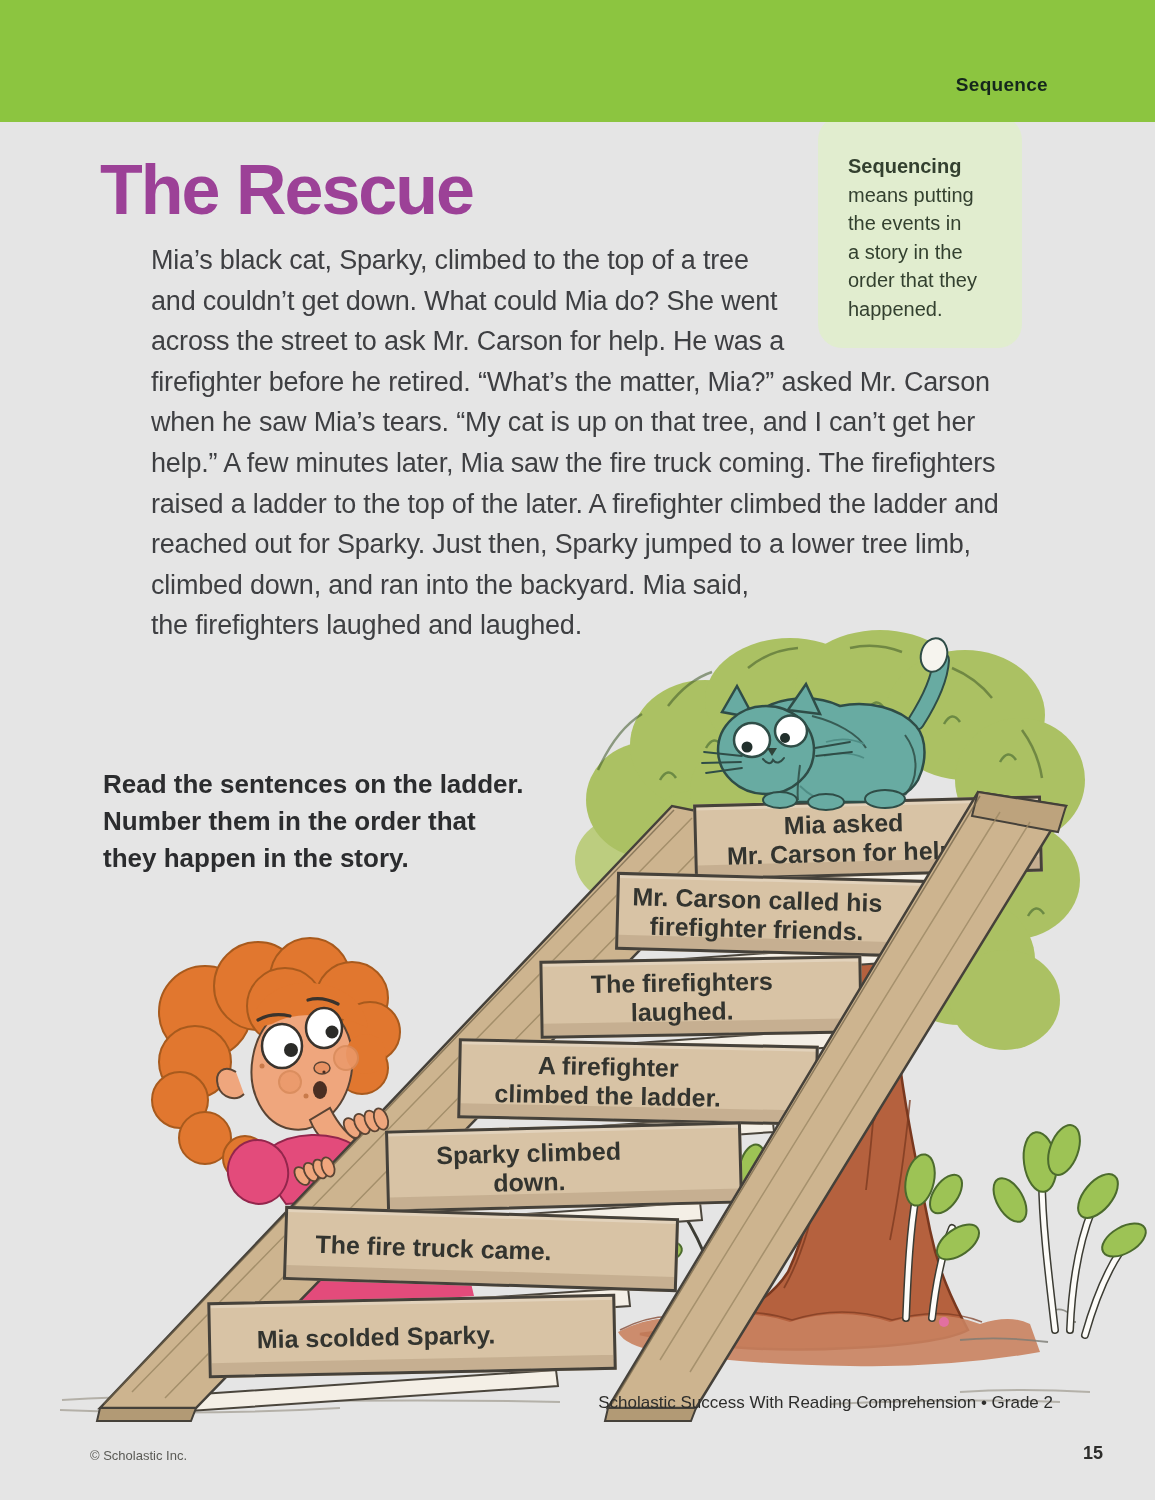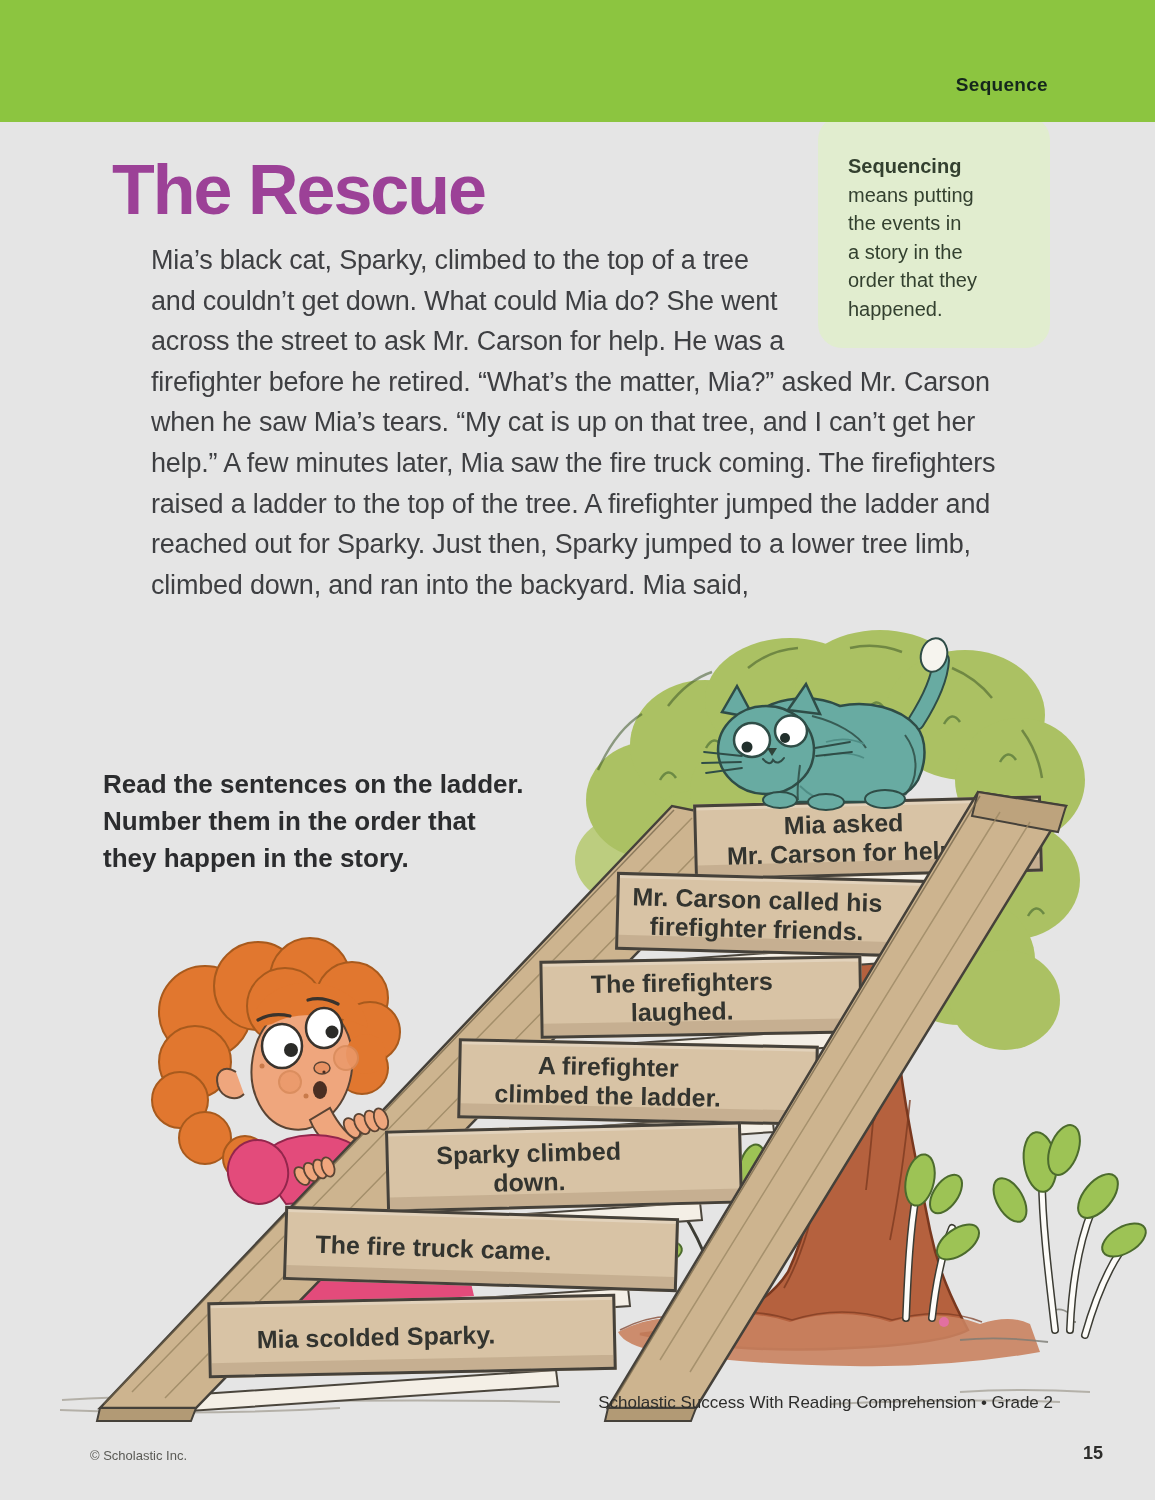--- a/index.html
+++ b/index.html
@@ -5,27 +5,27 @@
   html,body{margin:0;padding:0;background:#ffffff;}
   .page{position:relative;width:1155px;height:1500px;background:#e5e5e5;overflow:hidden;
         font-family:"Liberation Sans",sans-serif;}
 
   
   .band{position:absolute;left:0;top:0;width:1155px;height:122px;background:#8cc540;z-index:5;}
   .seq-label{position:absolute;top:74px;right:107px;font-size:19px;font-weight:bold;color:#15271c;
              letter-spacing:.3px;z-index:6;}
 
   
-  .defbox{position:absolute;left:818px;top:116px;width:232px;height:232px;background:#e1edcf;
+  .defbox{position:absolute;left:818px;top:116px;width:204px;height:232px;background:#e1edcf;
           border-radius:24px;z-index:2;box-sizing:border-box;padding:36px 20px 0 30px;}
   .defbox .term{font-weight:bold;}
   .defbox .line{display:block;font-size:20px;line-height:28.5px;color:#33402f;}
 
   .title{position:absolute;left:100px;top:150px;font-size:70px;font-weight:bold;color:#9c4197;
-         letter-spacing:-2px;z-index:4;margin-left:12px;}
+         letter-spacing:-2px;z-index:4;}
 
   .story{position:absolute;left:103px;top:240px;z-index:4;margin-left:48px;}
   .story .line{display:block;font-size:27px;line-height:40.6px;color:#3e3f42;letter-spacing:-.2px;}
 
   .instructions{position:absolute;left:103px;top:766px;z-index:4;}
   .instructions .line{display:block;font-size:26px;line-height:37px;font-weight:bold;color:#2b2c2e;}
 
   
   .art{position:absolute;left:0;top:0;width:1155px;height:1500px;pointer-events:none;}
   .art.base{z-index:1;}
@@ -180,23 +180,24 @@
   </div>
 
   <div class="title">The Rescue</div>
   <div class="story">
     <span class="line">Mia’s black cat, Sparky, climbed to the top of a tree</span>
     <span class="line">and couldn’t get down. What could Mia do? She went</span>
     <span class="line">across the street to ask Mr. Carson for help. He was a</span>
     <span class="line">firefighter before he retired. “What’s the matter, Mia?” asked Mr. Carson</span>
     <span class="line">when he saw Mia’s tears. “My cat is up on that tree, and I can’t get her</span>
     <span class="line">help.” A few minutes later, Mia saw the fire truck coming. The firefighters</span>
-    <span class="line">raised a ladder to the top of the tree. A firefighter jumped the ladder and</span>
+    <span class="line">raised a ladder to the top of the later. A firefighter climbed the ladder and</span>
     <span class="line">reached out for Sparky. Just then, Sparky jumped to a lower tree limb,</span>
     <span class="line">climbed down, and ran into the backyard. Mia said,</span>
+    <span class="line">the firefighters laughed and laughed.</span>
   </div>
 
   <div class="instructions">
     <span class="line">Read the sentences on the ladder.</span>
     <span class="line">Number them in the order that</span>
     <span class="line">they happen in the story.</span>
   </div>
 
   <div class="rung r1">
     <span class="rung-line">Mia asked</span>

